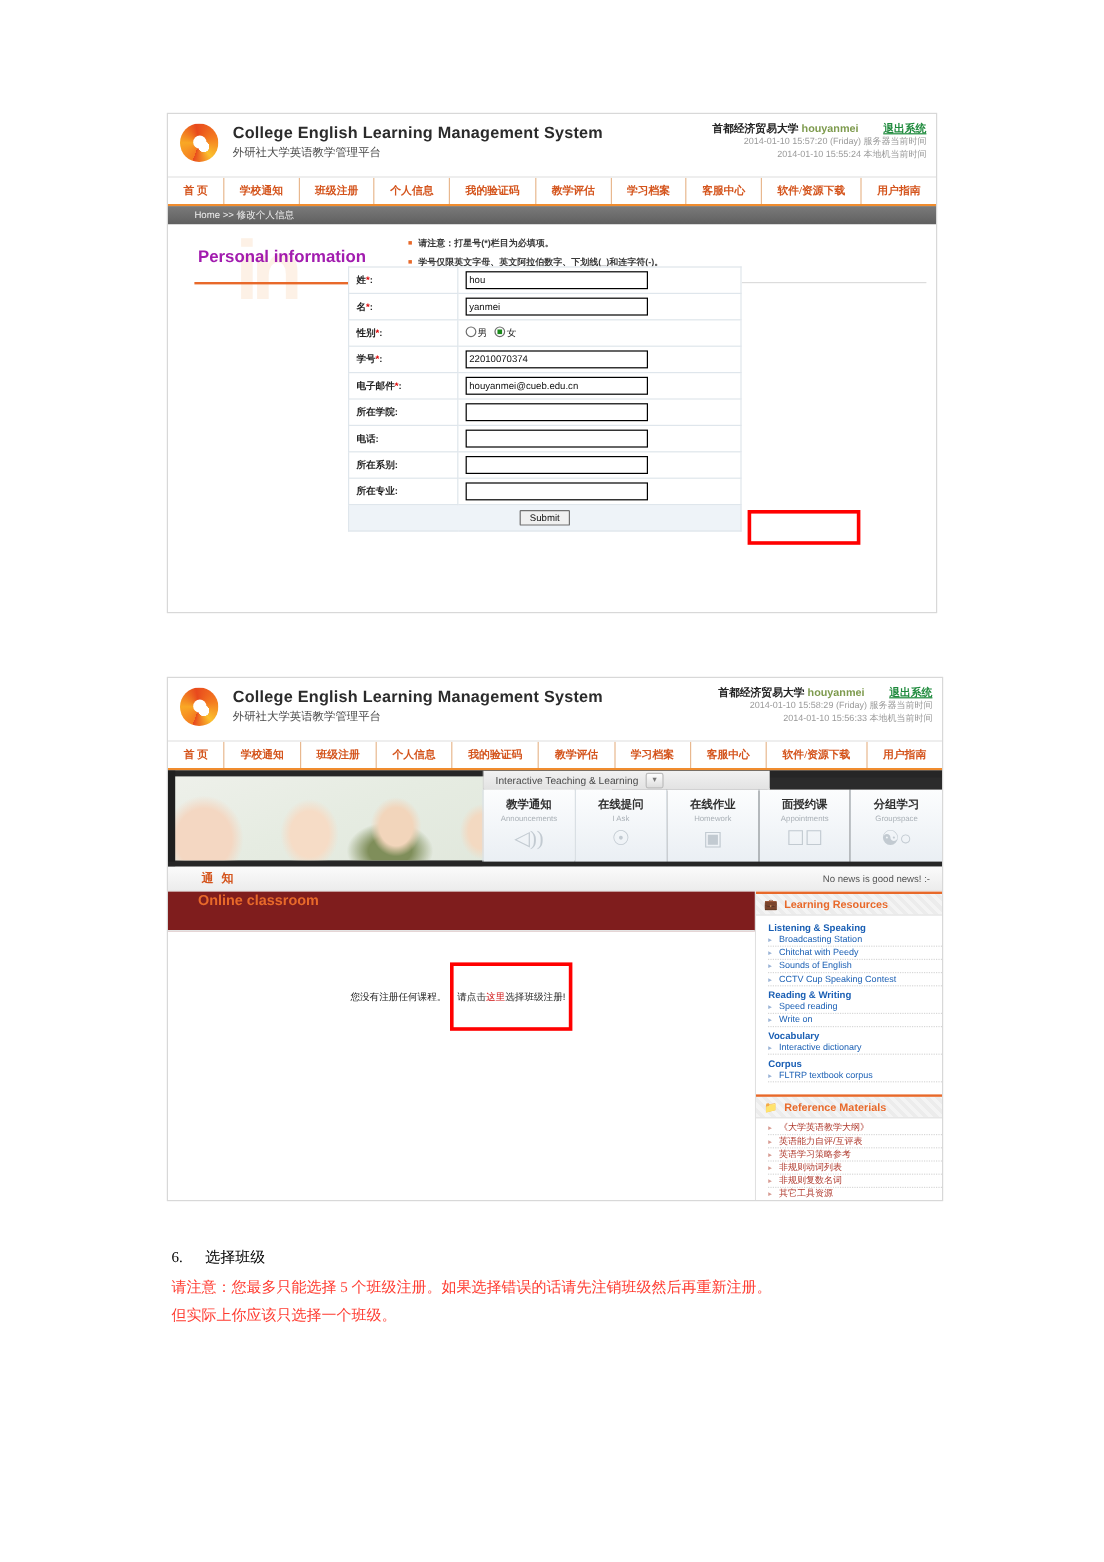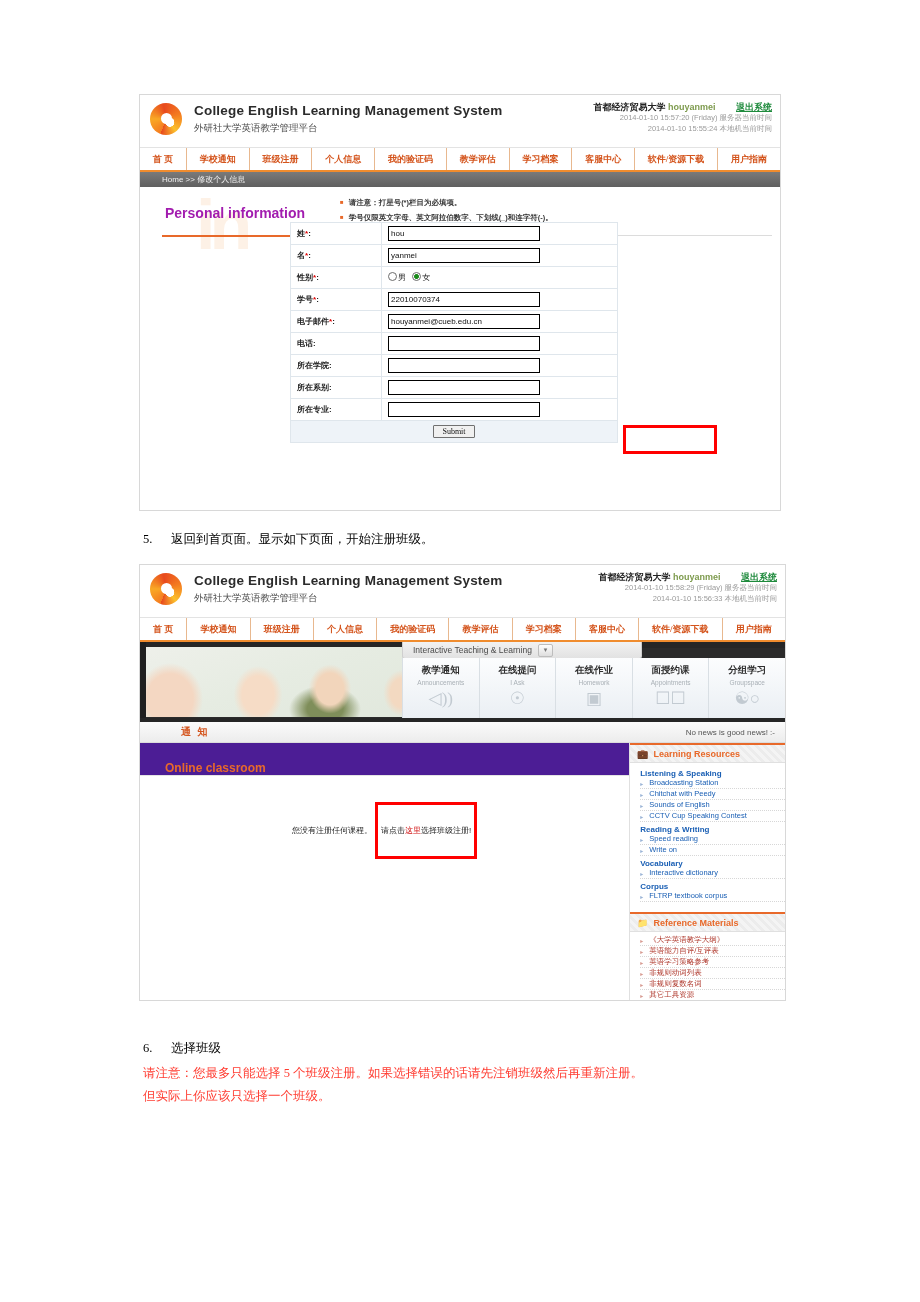--- a/index.html
+++ b/index.html
@@ -107,21 +107,21 @@
     font-size:8px;color:#111;padding:1px 2px;line-height:11px;vertical-align:middle;
     font-family:"Liberation Sans",sans-serif;box-sizing:content-box;
   }
   .radios{font-size:8px;font-family:"Liberation Sans",sans-serif;}
   .rdo{display:inline-block;width:7px;height:7px;border:1px solid #6d6d6d;border-radius:50%;
        background:#fff;vertical-align:-1px;margin-right:1px;}
   .rdo.on{background:radial-gradient(circle,#1a8a1a 0 45%,#fff 46%);}
   td.submit-cell{background:#eef3f8;text-align:center;}
   .btn{
     display:inline-block;border:1px solid #707070;background:#f0f0f0;
-    font-size:8px;padding:1px 8px;font-family:Liberation Serif, serif;color:#111;
+    font-size:8px;padding:1px 8px;font-family:Liberation Sans, sans-serif;color:#111;
     border-radius:1px;
   }
 
   
   .hero{position:relative;height:80px;background:#2b2b2b;overflow:hidden;}
   .hero .photo{
     position:absolute;left:0;top:5px;width:370px;height:70px;
     background:
       radial-gradient(ellipse 55px 60px at 30px 52px, #f4d7c2 0 42%, rgba(244,215,194,0) 60%),
       radial-gradient(ellipse 42px 50px at 118px 48px, #f6dcc6 0 38%, rgba(246,220,198,0) 58%),
@@ -157,27 +157,27 @@
     display:flex;flex-direction:column;align-items:center;padding-top:6px;
   }
   .card .cn{font-size:9.5px;font-weight:bold;color:#2f2f2f;font-family:"Liberation Sans",sans-serif;}
   .card .en{font-size:6.5px;color:#a9b0b6;font-family:"Liberation Sans",sans-serif;margin-top:2px;}
   .card .ic{margin-top:4px;font-size:17px;color:#c2cad1;line-height:18px;}
 
   .notice-bar{
     height:20px;background:linear-gradient(#fbfbfb,#ececec);border-bottom:1px solid #dcdcdc;
     display:flex;align-items:center;
   }
-  .notice-bar .tt{margin-left:41px;font-size:10px;font-weight:bold;color:#d4541c;letter-spacing:2px;}
+  .notice-bar .tt{margin-left:28px;font-size:10px;font-weight:bold;color:#d4541c;letter-spacing:2px;}
   .notice-bar .nn{margin-left:auto;margin-right:10px;font-size:8px;color:#555;font-family:"Liberation Sans",sans-serif;}
 
   .home-main{display:flex;height:calc(100% - 122px);}
   .left-col{width:490px;background:#fff;position:relative;}
   .oc-head{
-    height:32px;background:#4c1d95;border-bottom:1px solid #e4e4e4;display:flex;align-items:flex-end;
+    height:32px;background:#7f1d1d;border-bottom:1px solid #e4e4e4;display:flex;align-items:flex-start;
   }
   .oc-head .t{margin-left:25px;font-size:12px;font-weight:bold;color:#e8692a;font-family:"Liberation Sans",sans-serif;}
   .oc-msg{
     margin-top:26px;text-align:center;font-size:8px;color:#222;
     font-family:"Liberation Sans",sans-serif;
   }
   .oc-msg .p1{display:inline-block;}
   .oc-box{
     display:inline-block;border:3px solid #ff0000;padding:20px 3px;margin-left:3px;vertical-align:middle;
   }
@@ -290,25 +290,25 @@
         </tr>
         <tr>
           <td class="lbl"><span>学号</span><i>*</i>:</td>
           <td class="val"><span class="tinput">22010070374</span></td>
         </tr>
         <tr>
           <td class="lbl"><span>电子邮件</span><i>*</i>:</td>
           <td class="val"><span class="tinput">houyanmei@cueb.edu.cn</span></td>
         </tr>
         <tr>
+          <td class="lbl"><span>所在学院</span><i></i>:</td>
+          <td class="val"><span class="tinput"></span></td>
+        </tr>
+        <tr>
           <td class="lbl"><span>电话</span><i></i>:</td>
-          <td class="val"><span class="tinput"></span></td>
-        </tr>
-        <tr>
-          <td class="lbl"><span>所在学院</span><i></i>:</td>
           <td class="val"><span class="tinput"></span></td>
         </tr>
         <tr>
           <td class="lbl"><span>所在系别</span><i></i>:</td>
           <td class="val"><span class="tinput"></span></td>
         </tr>
         <tr>
           <td class="lbl"><span>所在专业</span><i></i>:</td>
           <td class="val"><span class="tinput"></span></td>
         </tr>
@@ -317,23 +317,20 @@
             <span class="btn">Submit</span>
           </td>
         </tr>
       </tbody>
         </table>
 
       <div class="redbox"></div>
     </div>
   </div>
 
-  <div class="doc-line step5">
-    <span class="num">5.</span><span>返回到首页面。显示如下页面，开始注册班级。</span>
-  </div>
 
   <div class="shot shot2">
 
     <div class="site-head">
       <div class="logo">
           <div class="swirl"></div>
         </div>
       <div class="brand">
         <div class="t1">College English Learning Management System</div>
         <div class="t2">外研社大学英语教学管理平台</div>

